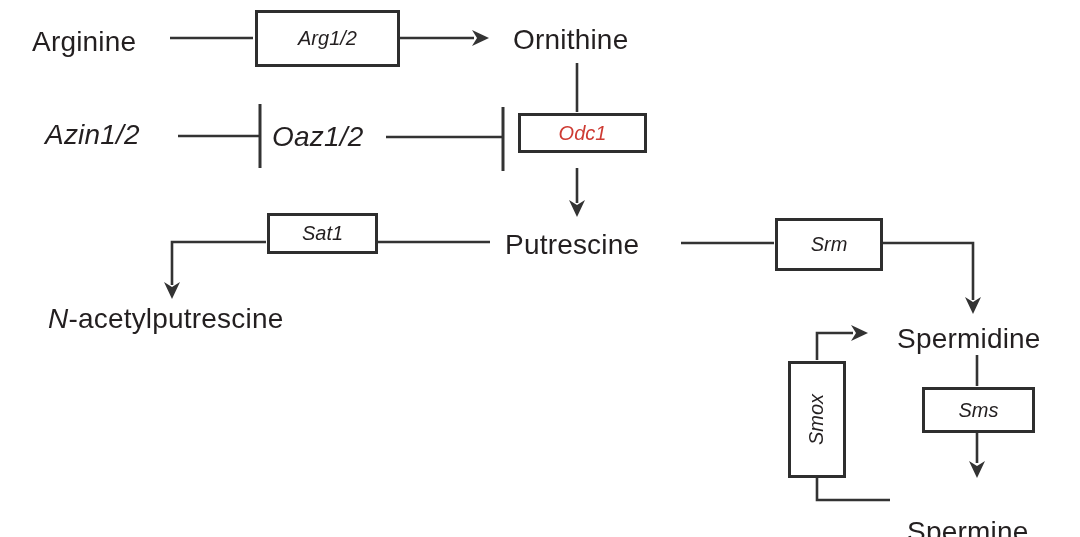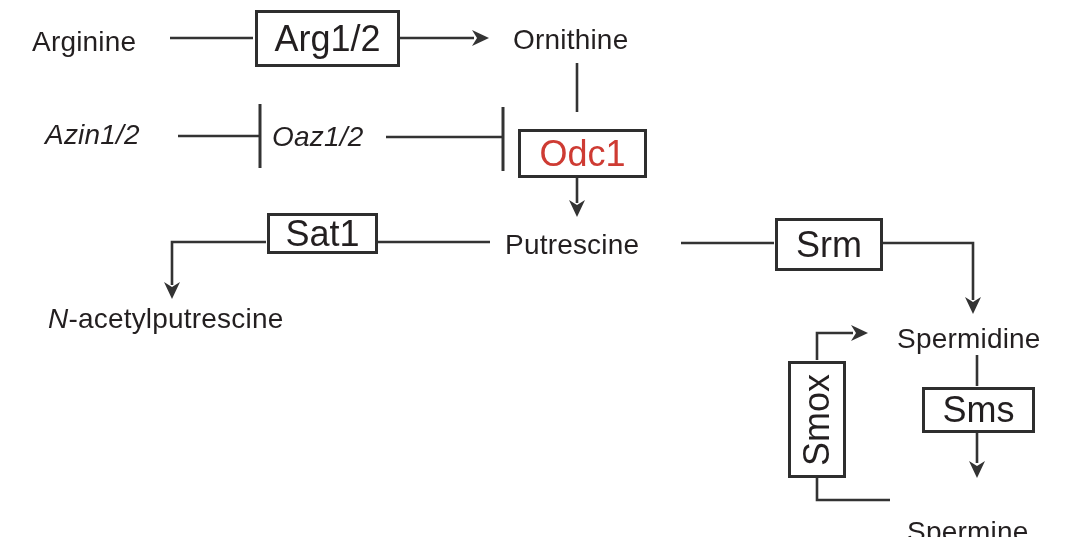--- a/index.html
+++ b/index.html
@@ -33,21 +33,22 @@
     font-style: italic;
   }
   .ebox {
     position: absolute;
     box-sizing: border-box;
     border: 3px solid #2e2e2e;
     background: #ffffff;
     display: flex;
     align-items: center;
     justify-content: center;
-    font-size: 36px;
+    font-size: 20px;
+    font-style: italic;
     color: #231f20;
     white-space: nowrap;
   }
   .ebox.red-text { color: #ce3b33; }
   .rot span.inner {
     display: inline-block;
     transform: rotate(-90deg);
     white-space: nowrap;
   }
 </style>
@@ -124,21 +125,21 @@
   <div class="label" style="left:897px; top:339px;">Spermidine</div>
 
   <div class="label" style="left:907px; top:532px;">Spermine</div>
 
   <div class="label gene" style="left:45px; top:135px;font-style:italic;">Azin1/2</div>
 
   <div class="label gene" style="left:272px; top:137px;">Oaz1/2</div>
 
   <div class="ebox" style="left:255px; top:10px; width:145px; height:57px;">Arg1/2</div>
 
-  <div class="ebox red-text" style="left:518px; top:129px; width:129px; height:49px;">Odc1</div>
+  <div class="ebox red-text" style="left:518px; top:113px; width:129px; height:40px;">Odc1</div>
 
   <div class="ebox" style="left:267px; top:213px; width:111px; height:41px;">Sat1</div>
 
   <div class="ebox" style="left:775px; top:218px; width:108px; height:53px;">Srm</div>
 
   <div class="ebox" style="left:922px; top:387px; width:113px; height:46px;">Sms</div>
 
   <div class="ebox rot" style="left:788px; top:361px; width:58px; height:117px;">
     <span class="inner">Smox</span>
   </div>

